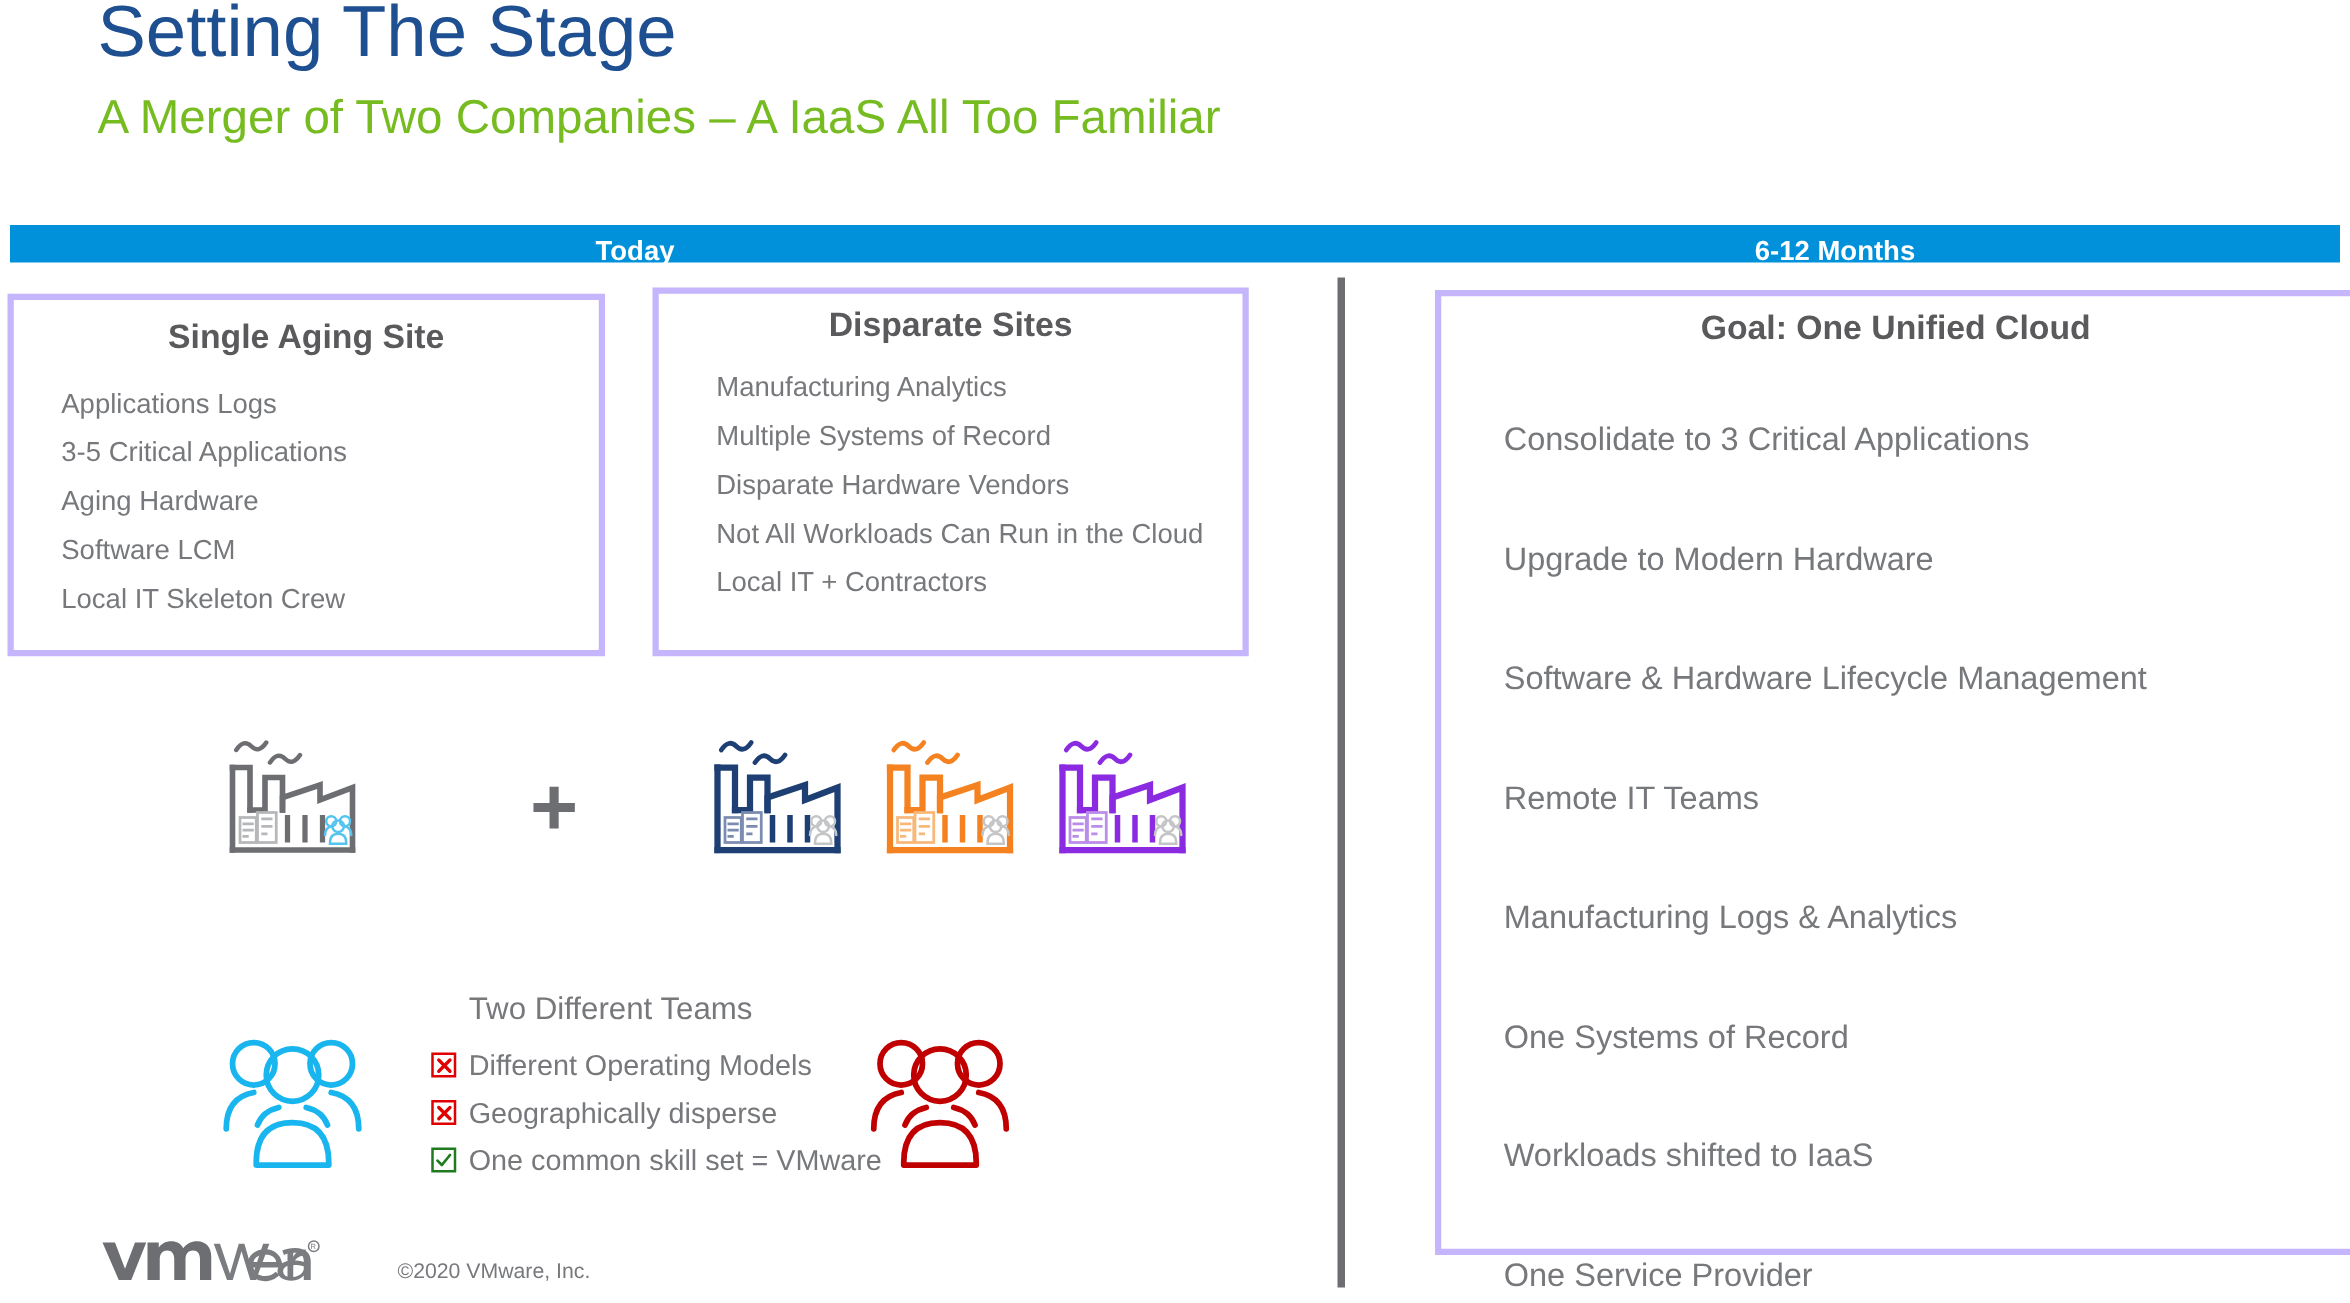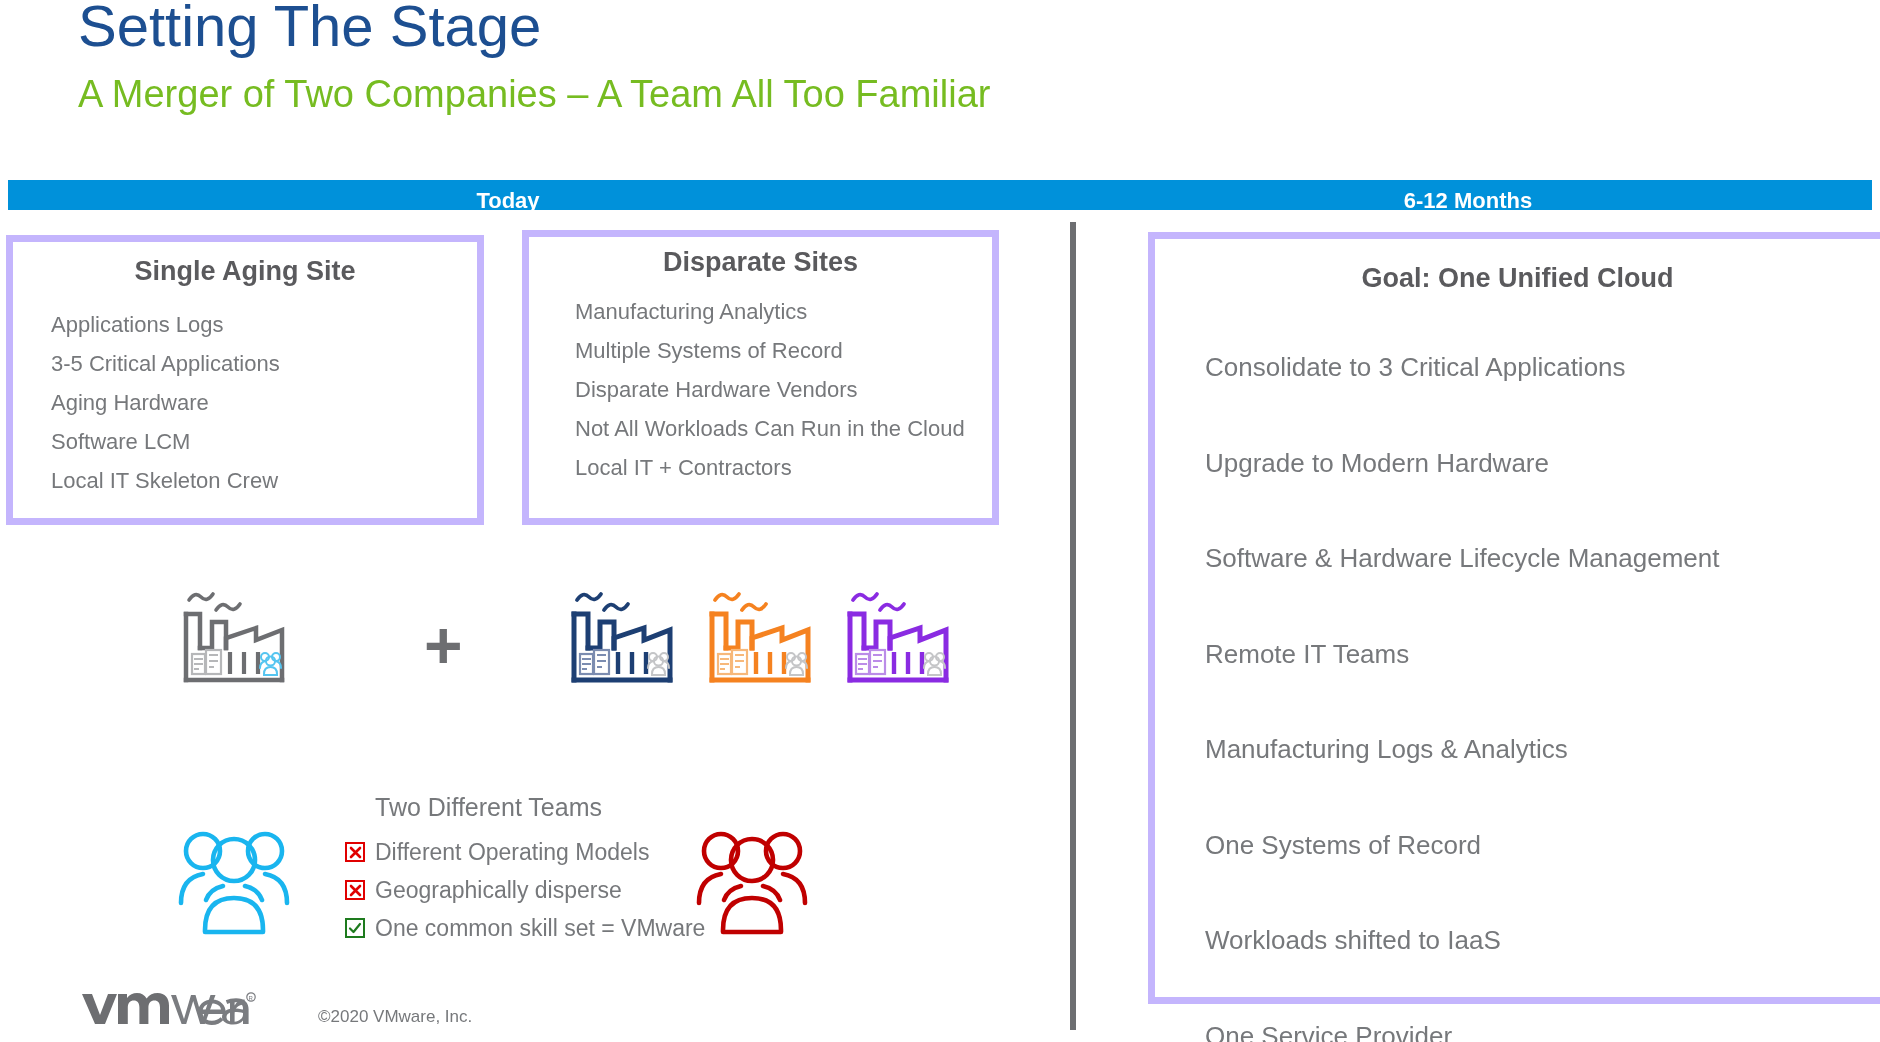--- a/index.html
+++ b/index.html
@@ -60,21 +60,21 @@
     left: 1070px;
     top: 222px;
     width: 6px;
     height: 808px;
     background: #6d6e71;
   }
 
   
   .card {
     position: absolute;
-    border: 7px solid #c4b5fd;
+    border: 5px solid #c4b5fd;
     box-sizing: border-box;
     background: #ffffff;
   }
   .card-title {
     text-align: center;
     color: #5a5a5d;
     font-weight: bold;
     white-space: nowrap;
   }
   .card-list { list-style: none; margin: 0; padding: 0; }
@@ -87,21 +87,21 @@
 
   #card-disparate { left: 522px; top: 230px; width: 477px; height: 295px; }
   #card-disparate .card-title { font-size: 27px; margin-top: 10px; }
   #card-disparate .card-list { margin: 14px 0 0 46px; }
   #card-disparate .card-list li { font-size: 22px; line-height: 39px; }
 
   #card-goal {
     left: 1148px; top: 232px; width: 732px; height: 772px;
     border-right: none;
   }
-  #card-goal .card-title { font-size: 27px; margin-top: 24px; }
+  #card-goal .card-title { font-size: 27px; margin-top: 10px; }
   #card-goal .card-list { margin: 26px 0 0 50px; }
   #card-goal .card-list li {
     font-size: 26px;
     line-height: 95.5px;
     color: #76787B;
   }
 
   
   #plus-sign {
     position: absolute;
@@ -168,21 +168,21 @@
     font-size: 17px;
     color: #76787B;
     white-space: nowrap;
   }
 </style>
 </head>
 <body>
 
 <div id="title-block">
   <div id="page-title">Setting The Stage</div>
-  <div id="page-subtitle">A Merger of Two Companies – A Team All Too Familiar</div>
+  <div id="page-subtitle">A Merger of Two Companies – A IaaS All Too Familiar</div>
 </div>
 
 <div id="banner">
   <div class="banner-label" id="banner-today">Today</div>
   <div class="banner-label" id="banner-months">6-12 Months</div>
 </div>
 
 <div id="column-divider"></div>
 
 <div class="card" id="card-single-site">

